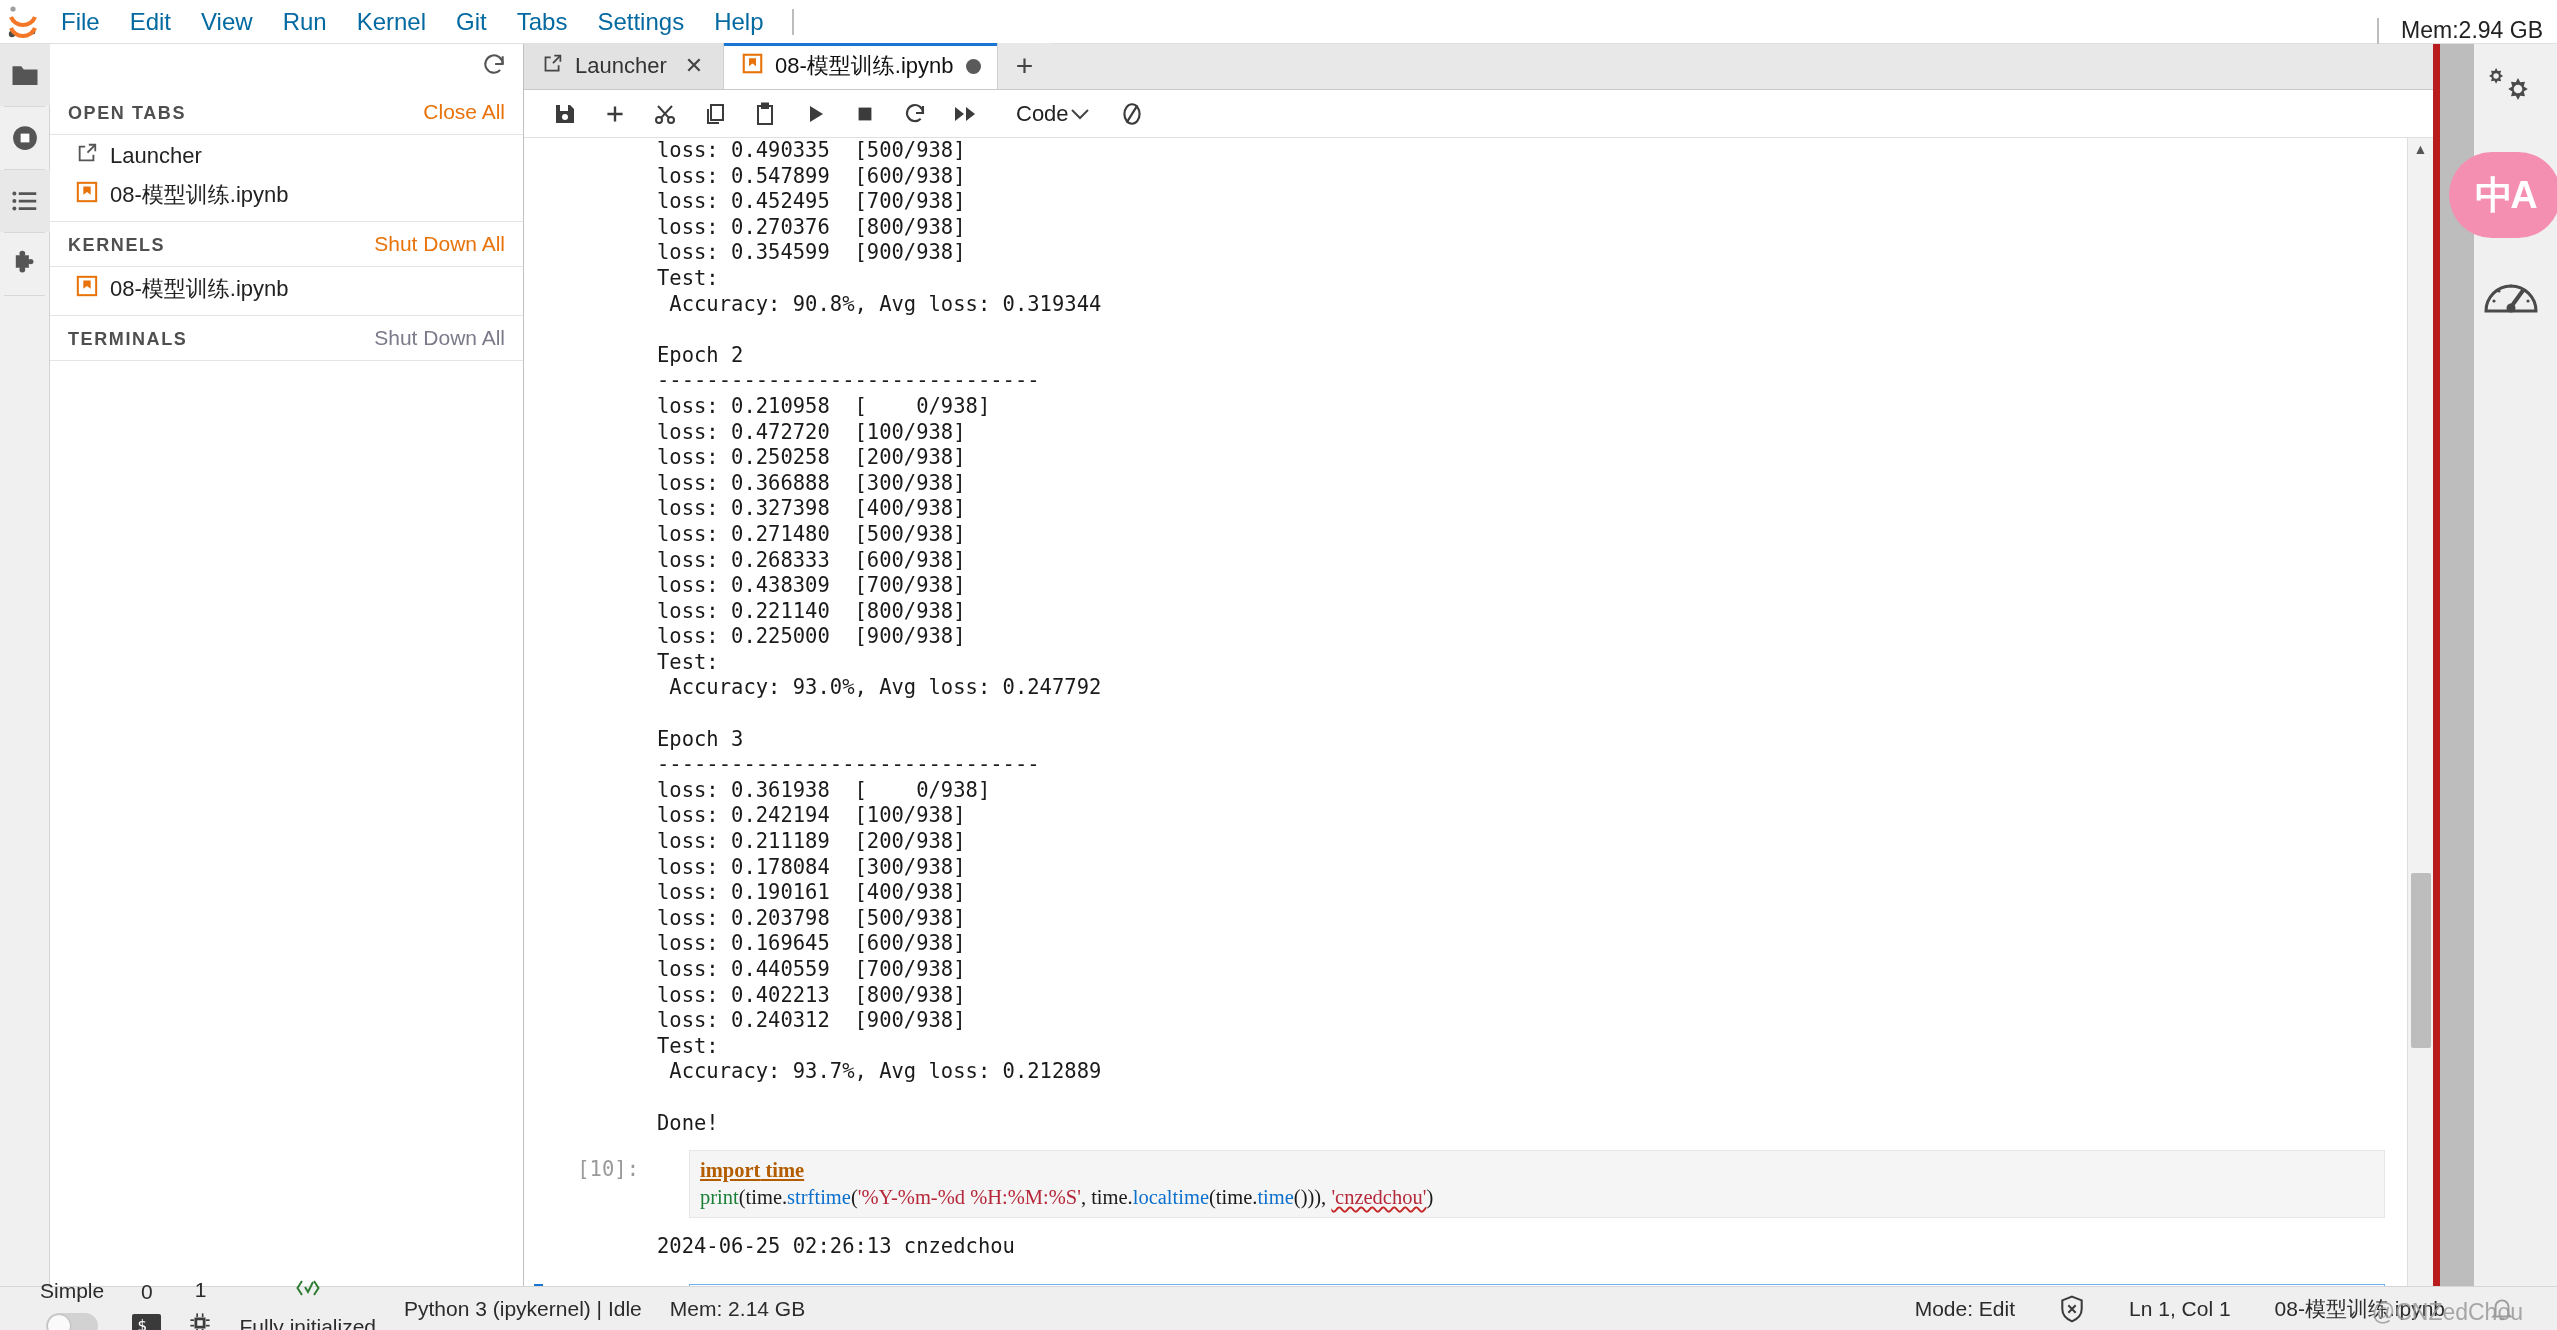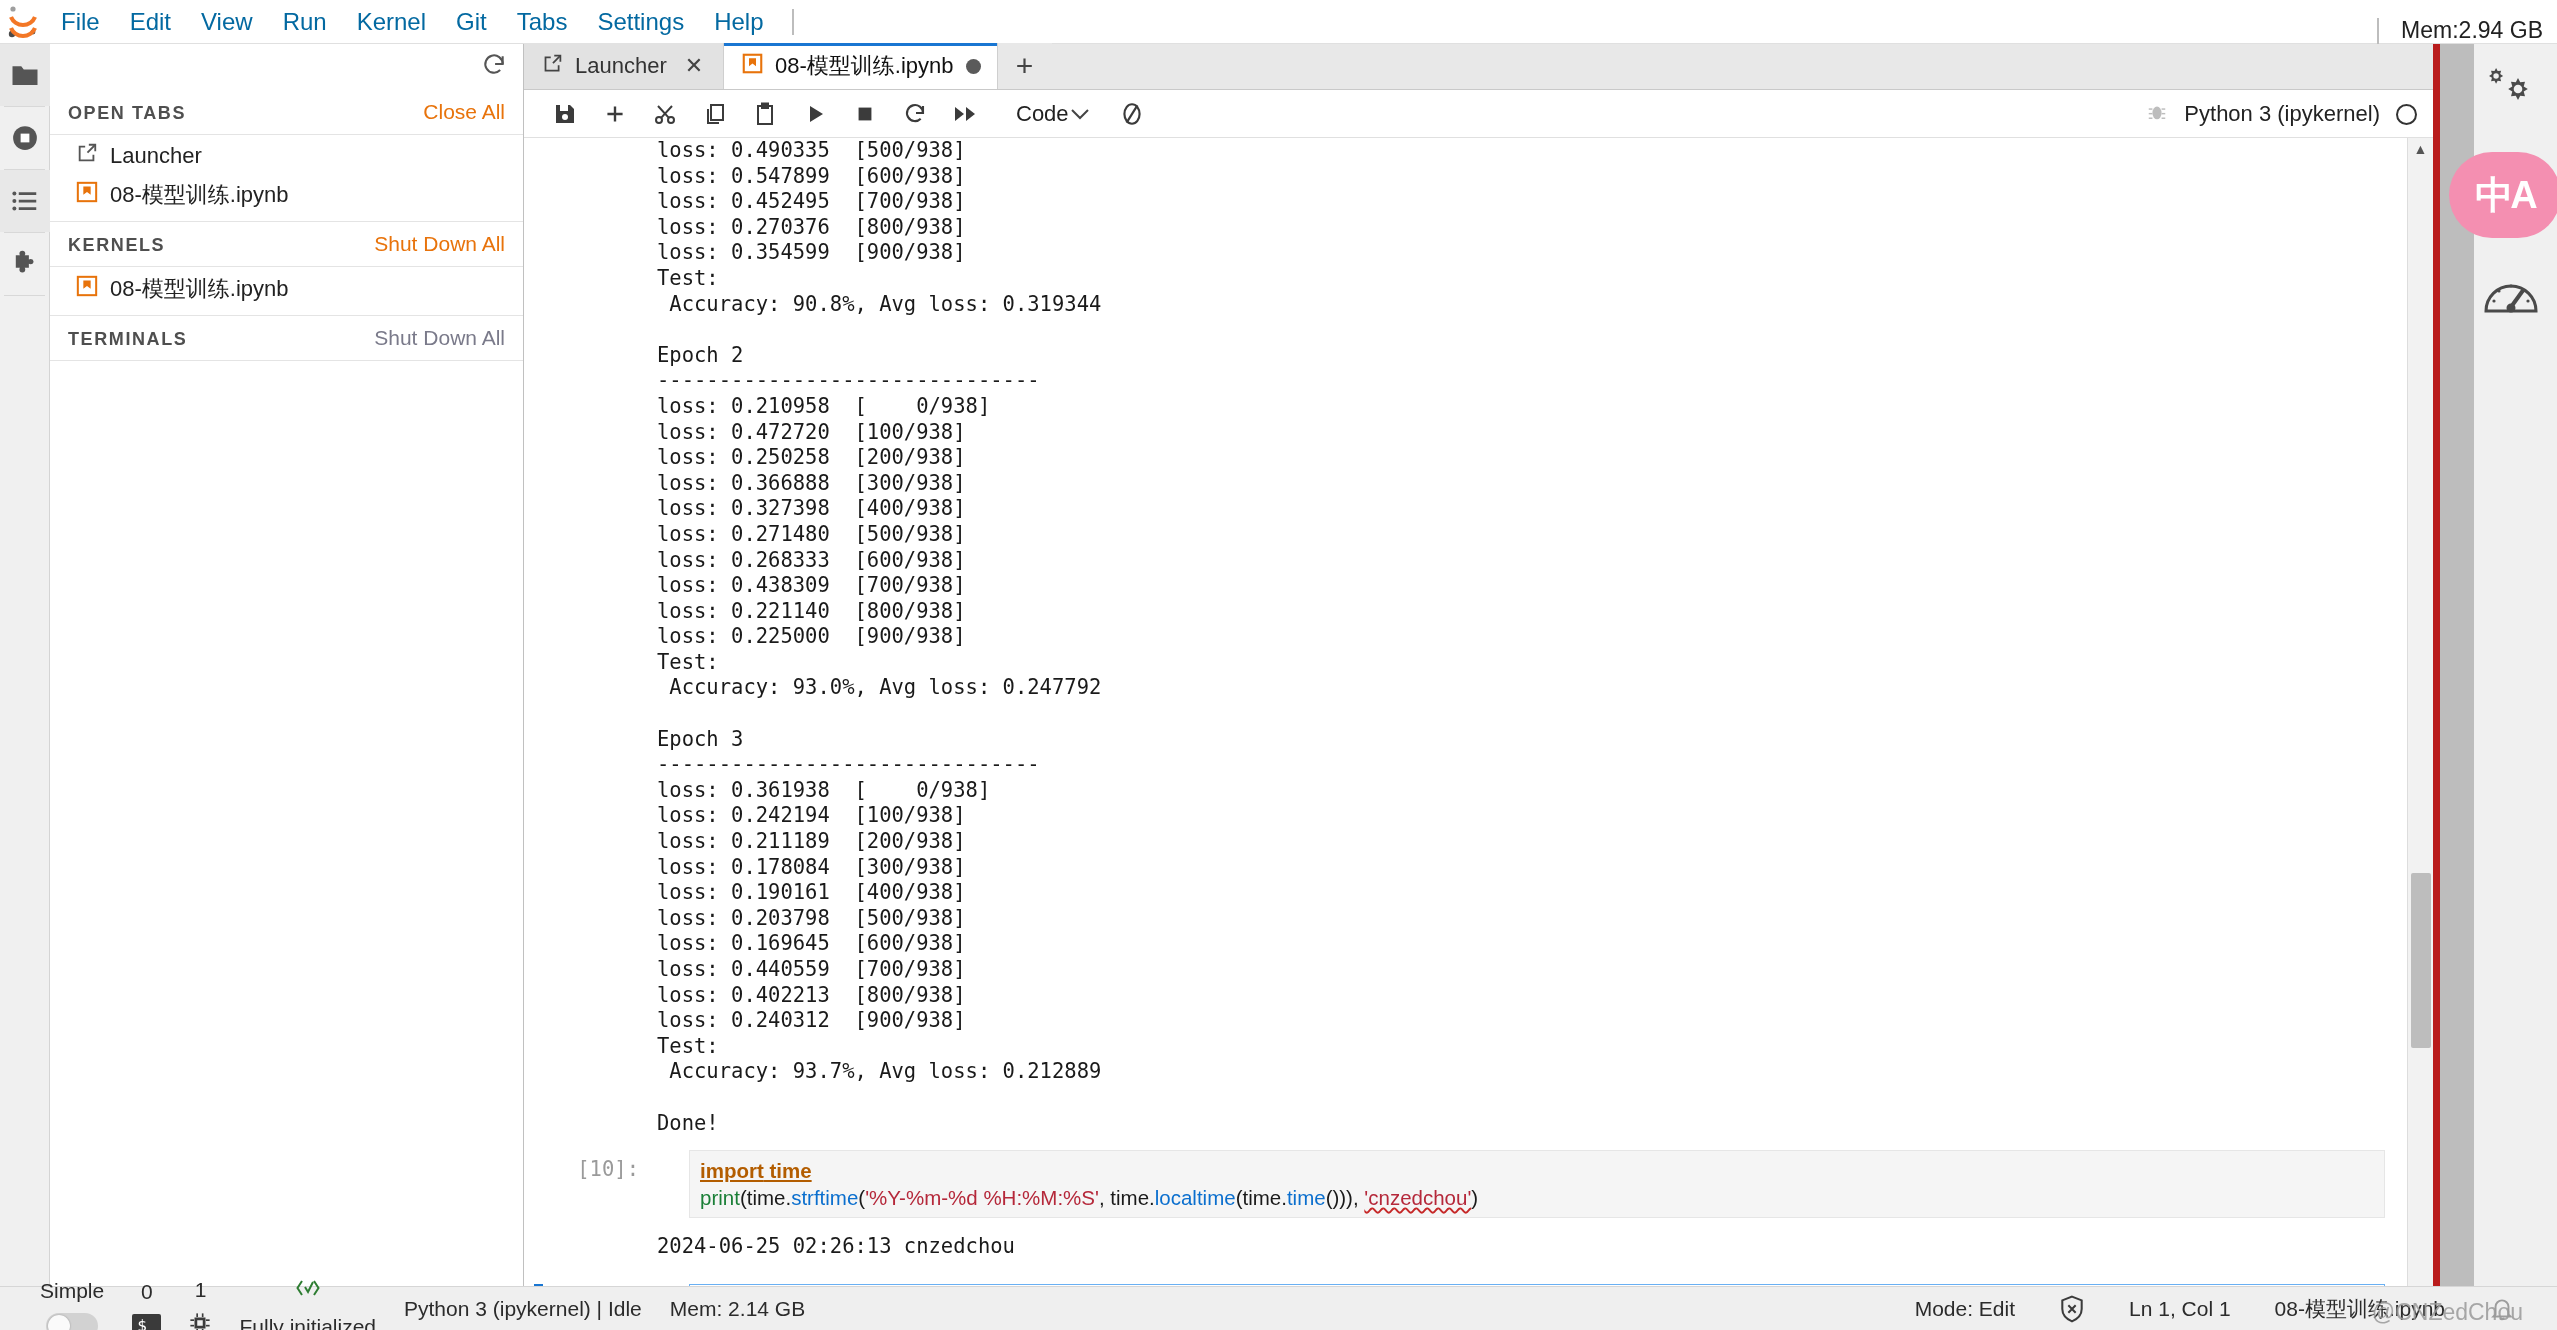--- a/index.html
+++ b/index.html
@@ -137,21 +137,21 @@
     display: flex; align-items: flex-start; margin-top: 14px; gap: 32px;
   }
   .prompt {
     width: 133px; text-align: right; padding-right: 18px; padding-top: 7px;
     font-family: "DejaVu Sans Mono", "Liberation Mono", monospace;
     font-size: 20.5px; color: #9a9a9a; flex: none;
   }
   .codearea {
     flex: 1; background: #f5f5f5; border: 1px solid #e6e6e6;
     padding: 6px 10px; margin-right: 48px;
-    font-family: Liberation Sans, sans-serif;
+    font-family: Liberation Serif, serif;
     font-size: 20.5px; line-height: 27px; white-space: pre; overflow: hidden;
   }
   .k-kw { color: #b35d00; font-weight: bold; text-decoration: underline; text-decoration-color:#b35d00;}
   .k-fn { color: #1a7f37; }
   .k-mod { color: #0b6fce; }
   .k-str { color: #b5283a; }
   .k-plain { color: #1a1a1a; }
   .k-err { text-decoration: underline wavy #c62828; }
 
   .celltext {
@@ -461,35 +461,20 @@
           </svg>
       </span>
     </div>
     <div class="tb-btn" style="margin-left:10px;">
       <svg width="26" height="26" viewBox="0 0 24 24" fill="none" stroke="#3b3b3b" stroke-width="2">
         <ellipse cx="12" cy="12" rx="7" ry="9"></ellipse>
           <path d="M17 4L7 20"></path>
       </svg>
     </div>
 
-    <div class="tb-right">
-      <span>
-        <svg width="22" height="22" viewBox="0 0 24 24" fill="#bdbdbd">
-          <ellipse cx="12" cy="13" rx="5" ry="7"></ellipse>
-            <rect x="3" y="8" width="4" height="1.6"></rect>
-            <rect x="17" y="8" width="4" height="1.6"></rect>
-          <rect x="3" y="13" width="4" height="1.6"></rect>
-            <rect x="17" y="13" width="4" height="1.6"></rect>
-          <rect x="3" y="18" width="4" height="1.6"></rect>
-            <rect x="17" y="18" width="4" height="1.6"></rect>
-        </svg>
-      </span>
-      <span class="kernel-name">Python 3 (ipykernel)</span>
-      <span class="kernel-dot"></span>
-    </div>
   </div>
 
   <div class="nbscroll">
     <div class="nbinner">
       <div class="out-block">loss: 0.490335  [500/938]
 loss: 0.547899  [600/938]
 loss: 0.452495  [700/938]
 loss: 0.270376  [800/938]
 loss: 0.354599  [900/938]
 Test: 

